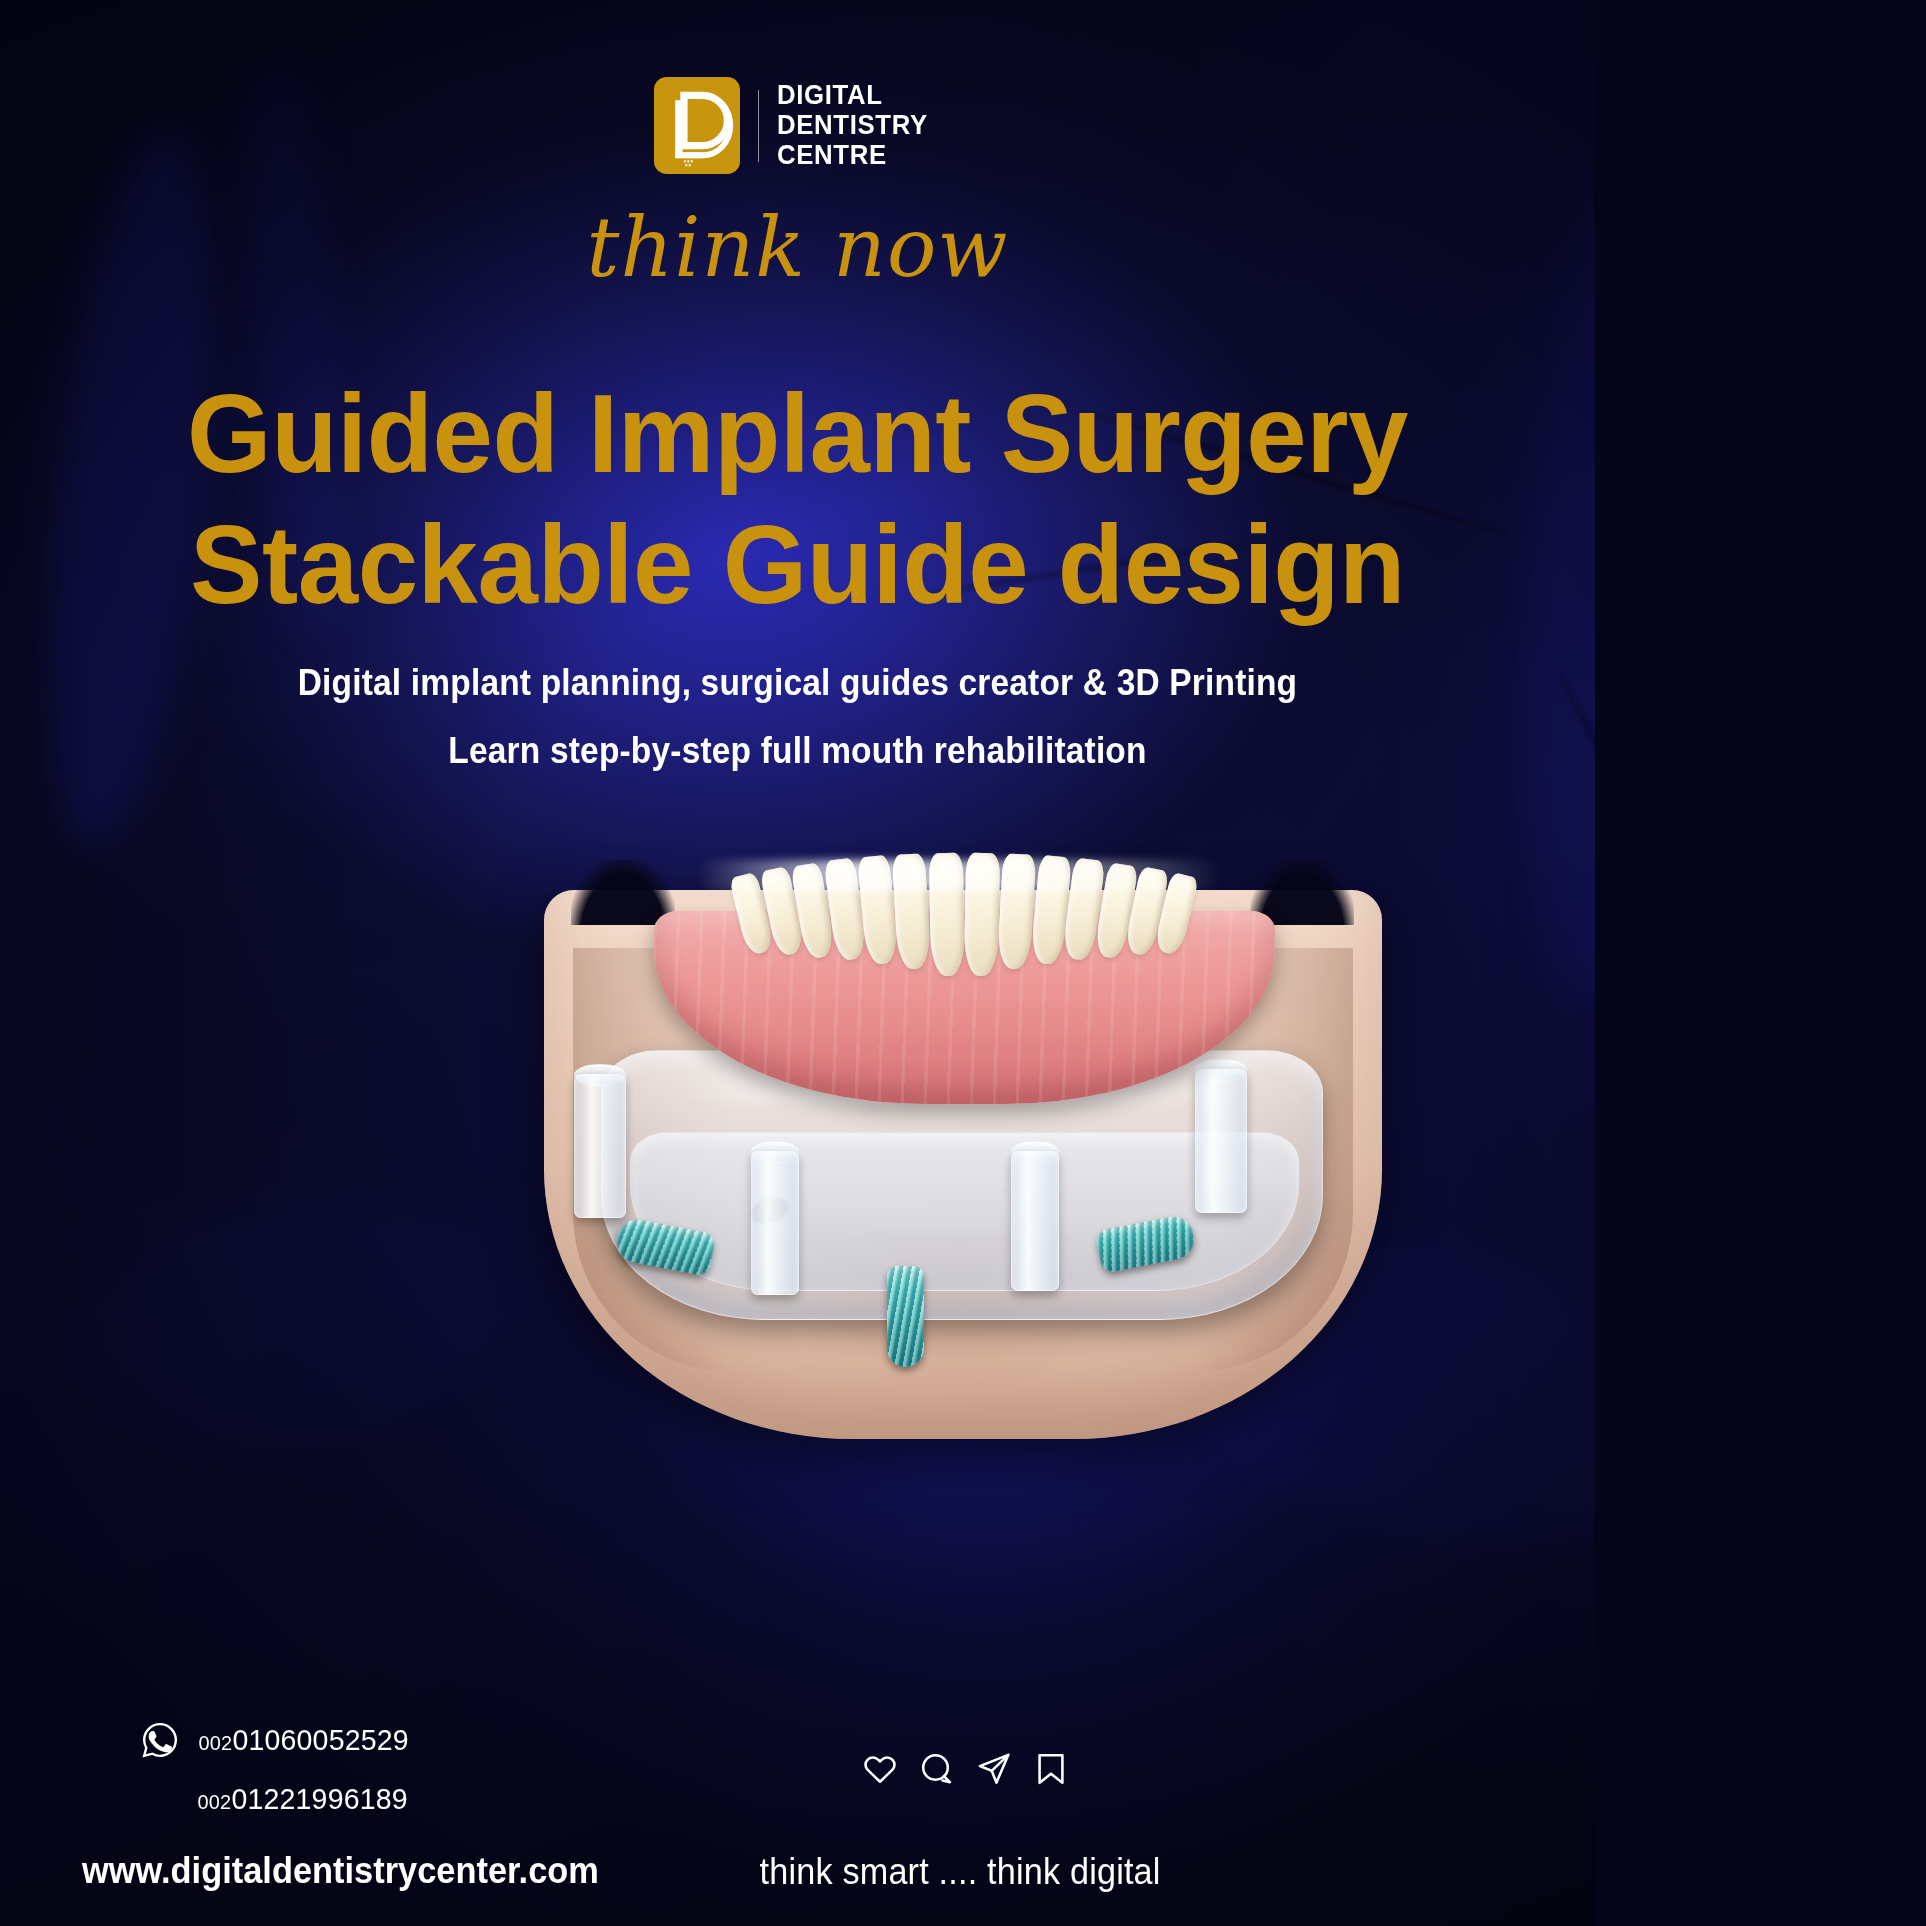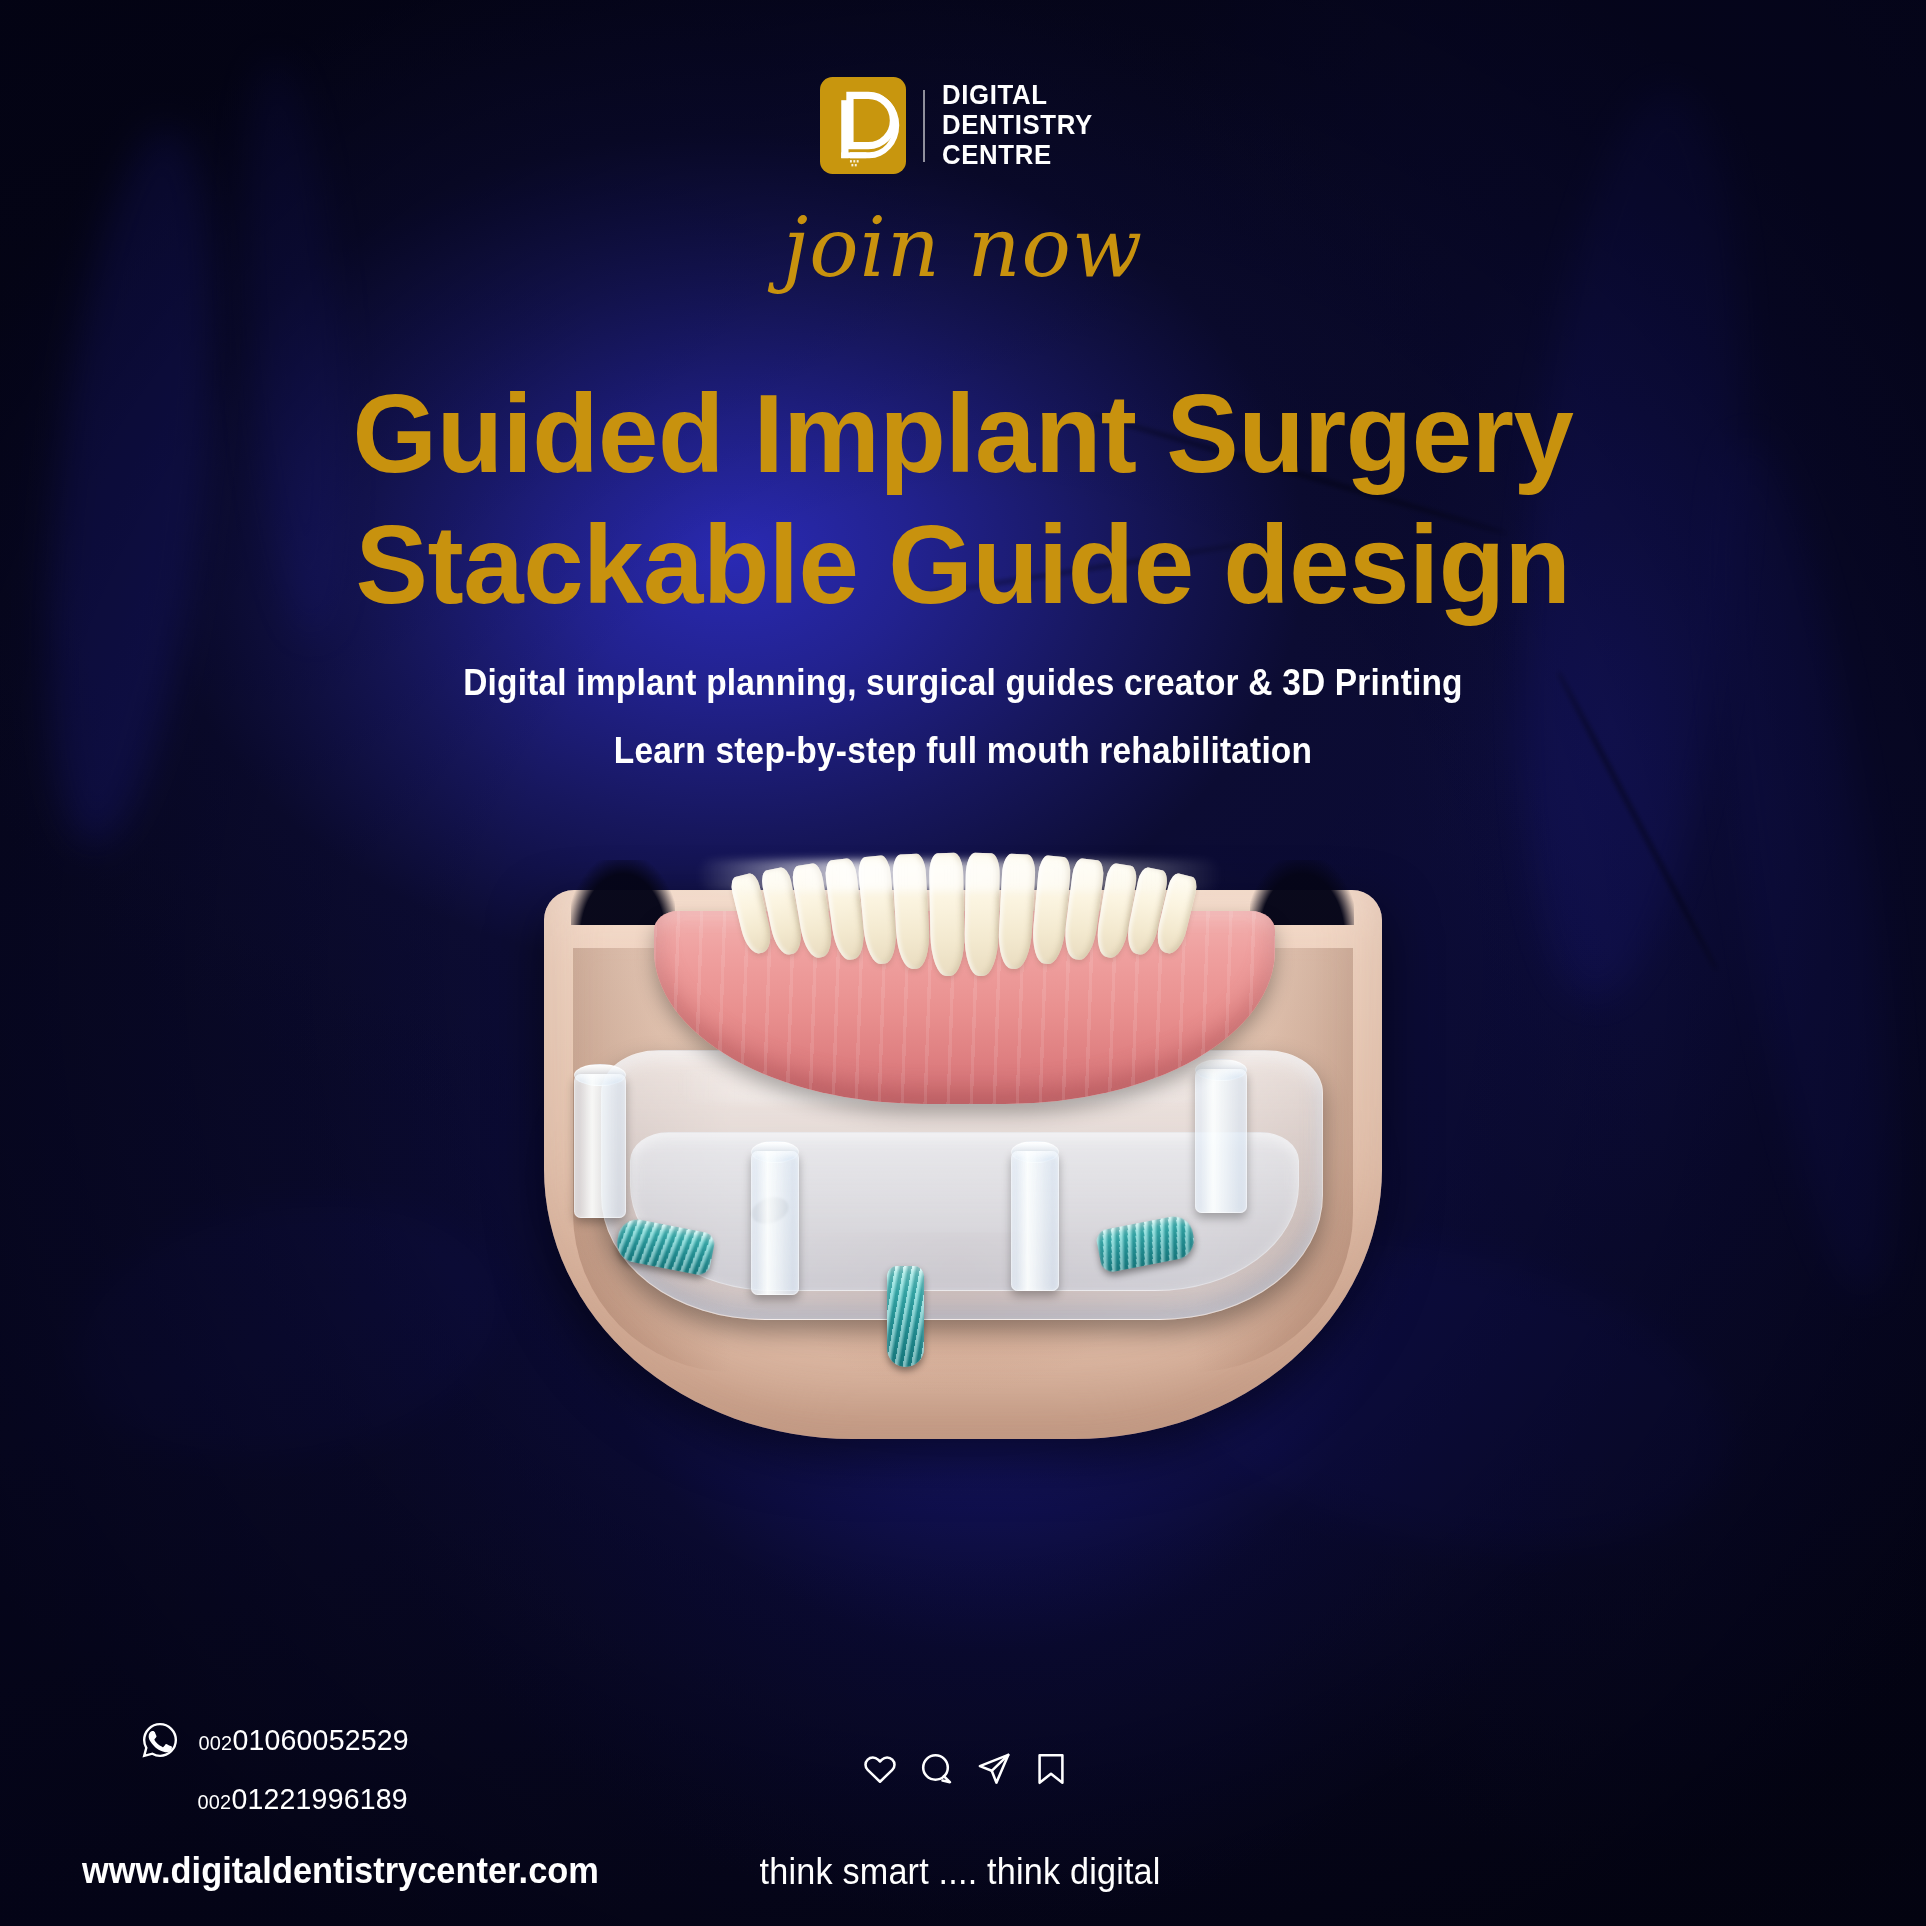--- a/index.html
+++ b/index.html
@@ -8,21 +8,21 @@
   html, body {
     width:1926px; height:1926px;
     background:#05051a;
     font-family:"Liberation Sans", sans-serif;
     overflow:hidden;
   }
 
   
   .poster{
     position:relative;
-    width:1926px; height:1926px;
+    width:1595px; height:1926px;
     background:#06061c;
     overflow:hidden;
   }
   .bg-base{
     position:absolute; inset:0;
     background:
       radial-gradient(ellipse 819px 602px at 732px 554px, #2a2ab4 0%, #22228f 22%, #17175e 46%, #0c0c33 70%, rgba(8,8,28,0) 100%),
       radial-gradient(ellipse 674px 722px at 987px 1204px, #1b1b86 0%, #141463 30%, #0b0b35 62%, rgba(6,6,26,0) 100%),
       radial-gradient(ellipse 530px 1156px at 1613px 722px, #10104a 0%, #0b0b33 45%, rgba(6,6,24,0) 100%),
       linear-gradient(160deg,#07071f 0%,#0a0a2a 30%,#0b0b30 55%,#060618 100%);
@@ -295,21 +295,21 @@
       </svg>
     </div>
     <div class="logo-divider"></div>
     <div class="logo-text">
       <span>DIGITAL</span>
       <span>DENTISTRY</span>
       <span>CENTRE</span>
     </div>
   </div>
 
-  <div class="join-now">join now</div>
+  <div class="join-now">think now</div>
 
   <div class="headline">
     <div class="line">Guided Implant Surgery</div>
     <div class="line">Stackable Guide design</div>
   </div>
 
   <div class="sub sub1">Digital implant planning, surgical guides creator &amp; 3D Printing</div>
   <div class="sub sub2">Learn step-by-step full mouth rehabilitation</div>
 
   <div class="model">

